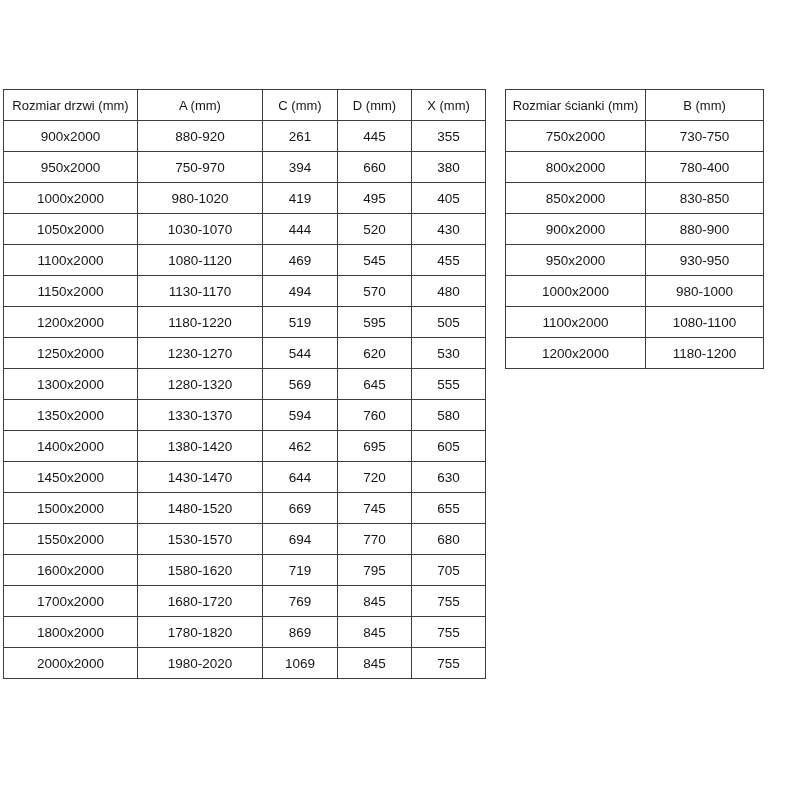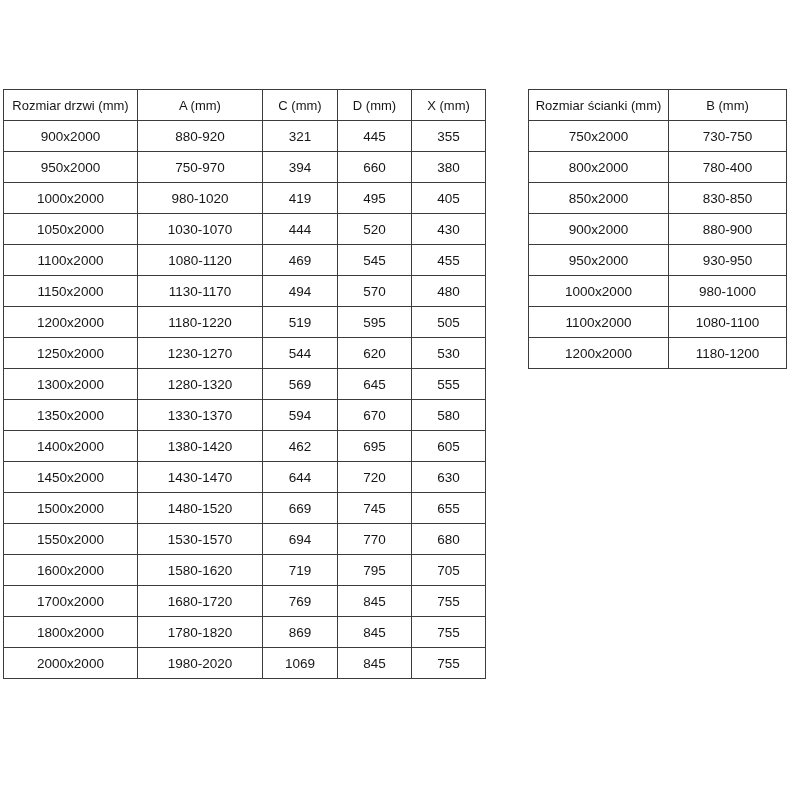--- a/index.html
+++ b/index.html
@@ -39,21 +39,21 @@
     font-weight: normal;
     font-size: 13px;
     height: 30px;
   }
   #door-table {
     left: 3px;
     top: 89px;
     width: 482px;
   }
   #wall-table {
-    left: 528px;
+    left: 505px;
     top: 89px;
     width: 258px;
   }
 </style>
 </head>
 <body>
 
 <div class="page">
 
   <table id="door-table">
@@ -70,21 +70,21 @@
           <th>A (mm)</th>
           <th>C (mm)</th>
           <th>D (mm)</th>
           <th>X (mm)</th>
         </tr>
     </thead>
     <tbody>
         <tr>
           <td>900x2000</td>
           <td>880-920</td>
-          <td>321</td>
+          <td>261</td>
           <td>445</td>
           <td>355</td>
         </tr>
         <tr>
           <td>950x2000</td>
           <td>750-970</td>
           <td>394</td>
           <td>660</td>
           <td>380</td>
         </tr>
@@ -134,21 +134,21 @@
           <td>1300x2000</td>
           <td>1280-1320</td>
           <td>569</td>
           <td>645</td>
           <td>555</td>
         </tr>
         <tr>
           <td>1350x2000</td>
           <td>1330-1370</td>
           <td>594</td>
-          <td>670</td>
+          <td>760</td>
           <td>580</td>
         </tr>
         <tr>
           <td>1400x2000</td>
           <td>1380-1420</td>
           <td>462</td>
           <td>695</td>
           <td>605</td>
         </tr>
         <tr>

